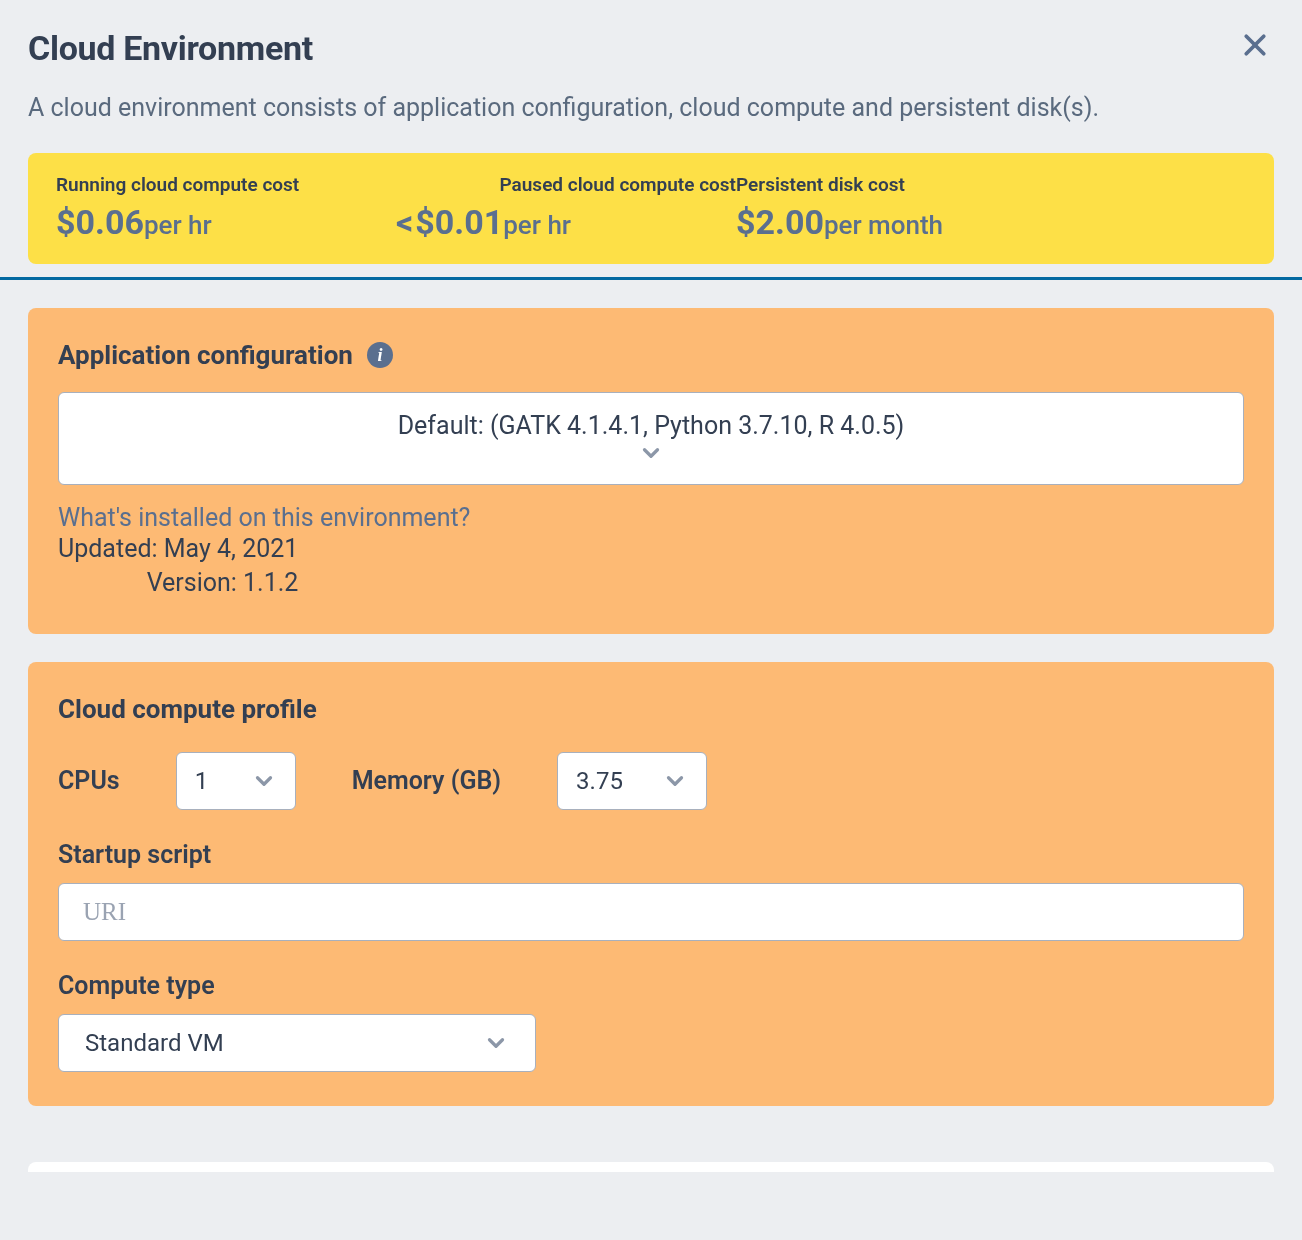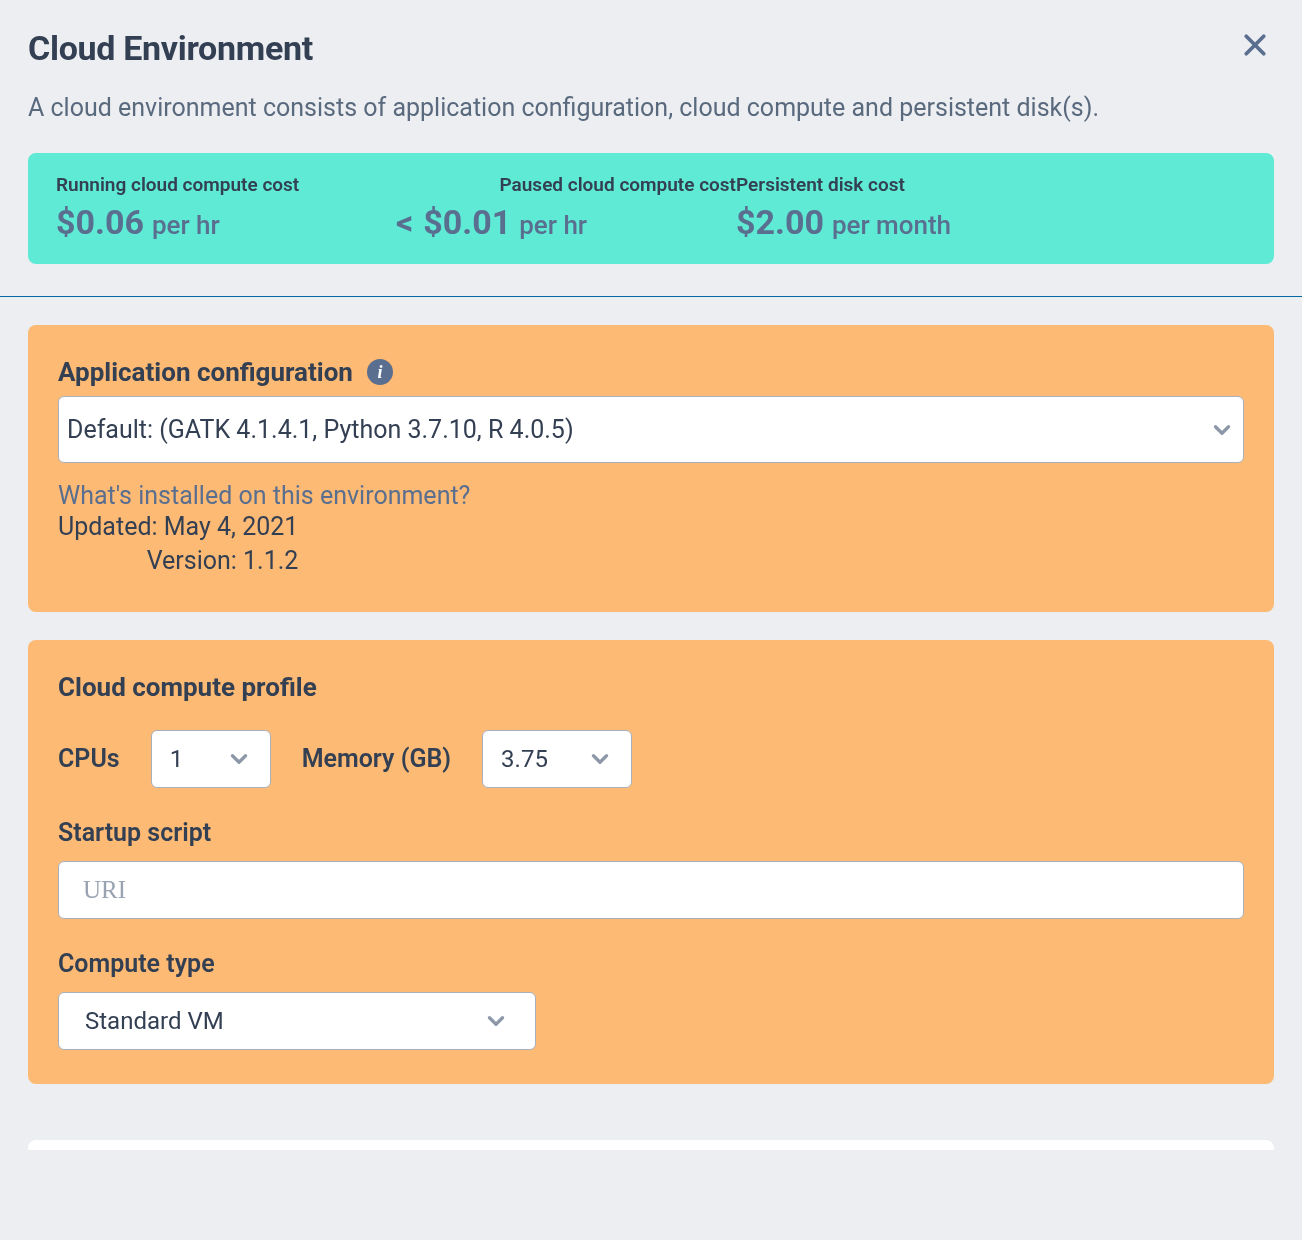--- a/index.html
+++ b/index.html
@@ -4,22 +4,22 @@
   <style>
     * { box-sizing: border-box; margin: 0; padding: 0; }
     body {
       font-family: -apple-system, BlinkMacSystemFont, "Segoe UI", Roboto, Helvetica, Arial, sans-serif;
       background: #eceef1;
       color: #333f52;
       width: 1302px;
     }
     .page { width: 1302px; }
     .header-area {
-      padding: 28px 28px 32px 28px;
-      border-bottom: 1px solid #0369a1;
+      padding: 28px 28px 13px 28px;
+      border-bottom: 3px solid #0369a1;
     }
     .title-row {
       display: flex;
       justify-content: space-between;
       align-items: flex-start;
     }
     .page-title {
       font-size: 34px;
       font-weight: 700;
       color: #333f52;
@@ -34,41 +34,41 @@
     .close-btn svg { width: 30px; height: 30px; display:block; }
     .subtitle {
       margin-top: 22px;
       font-size: 25px;
       line-height: 1.4;
       color: #5a6a7e;
       max-width: 1240px;
     }
     .cost-panel {
       margin-top: 28px;
-      background: #5eead4;
+      background: #fde047;
       border-radius: 8px;
       padding: 20px 28px 22px 28px;
       display: flex;
     }
     .cost-col {
       flex: 0 0 auto;
     }
     .cost-col.c1 { width: 340px; }
     .cost-col.c2 { width: 340px; text-align: right; }
     .cost-col.c3 { }
     .cost-label {
       font-size: 19px;
       font-weight: 600;
       color: #333f52;
     }
     .cost-value-row {
       margin-top: 6px;
       display: flex;
       align-items: baseline;
-      gap: 10px;
+      gap: 2px;
       color: #5a6f8f;
     }
     .cost-prefix { font-size: 34px; font-weight: 700; }
     .cost-amount { font-size: 34px; font-weight: 700; }
     .cost-unit { font-size: 26px; font-weight: 500; margin-left: -2px; }
     .body-area { padding: 28px; }
     .card {
       background: #fdba74;
       border-radius: 8px;
       padding: 32px 30px 34px 30px;
@@ -90,31 +90,32 @@
       display: inline-flex;
       align-items: center;
       justify-content: center;
       font-family: Georgia, serif;
       font-style: italic;
       font-weight: 700;
       font-size: 18px;
       cursor: default;
     }
     .select {
-      margin-top: 9px;
+      margin-top: 22px;
       border: 1px solid #a8b0bd;
       border-radius: 6px;
       padding: 18px 8px;
       display: flex;
       justify-content: space-between;
       align-items: center;
       font-size: 25px;
       color: #333f52;
       cursor: pointer;
       background: #fff;
+      flex-direction: column;
     }
     .chev {
       color: #8c97a8;
     }
     .chev svg { width: 26px; height: 26px; display:block; }
     .below-select {
       margin-top: 18px;
       display: flex;
       justify-content: space-between;
       align-items: flex-start;
@@ -127,21 +128,21 @@
     }
     .meta {
       text-align: right;
       font-size: 25px;
       color: #333f52;
       line-height: 1.35;
     }
     .row {
       display: flex;
       align-items: center;
-      gap: 31px;
+      gap: 56px;
       margin-top: 28px;
       text-align: center;
     }
     .field-label {
       font-size: 25px;
       font-weight: 600;
       color: #333f52;
     }
     .small-select {
       border: 1px solid #a8b0bd;

